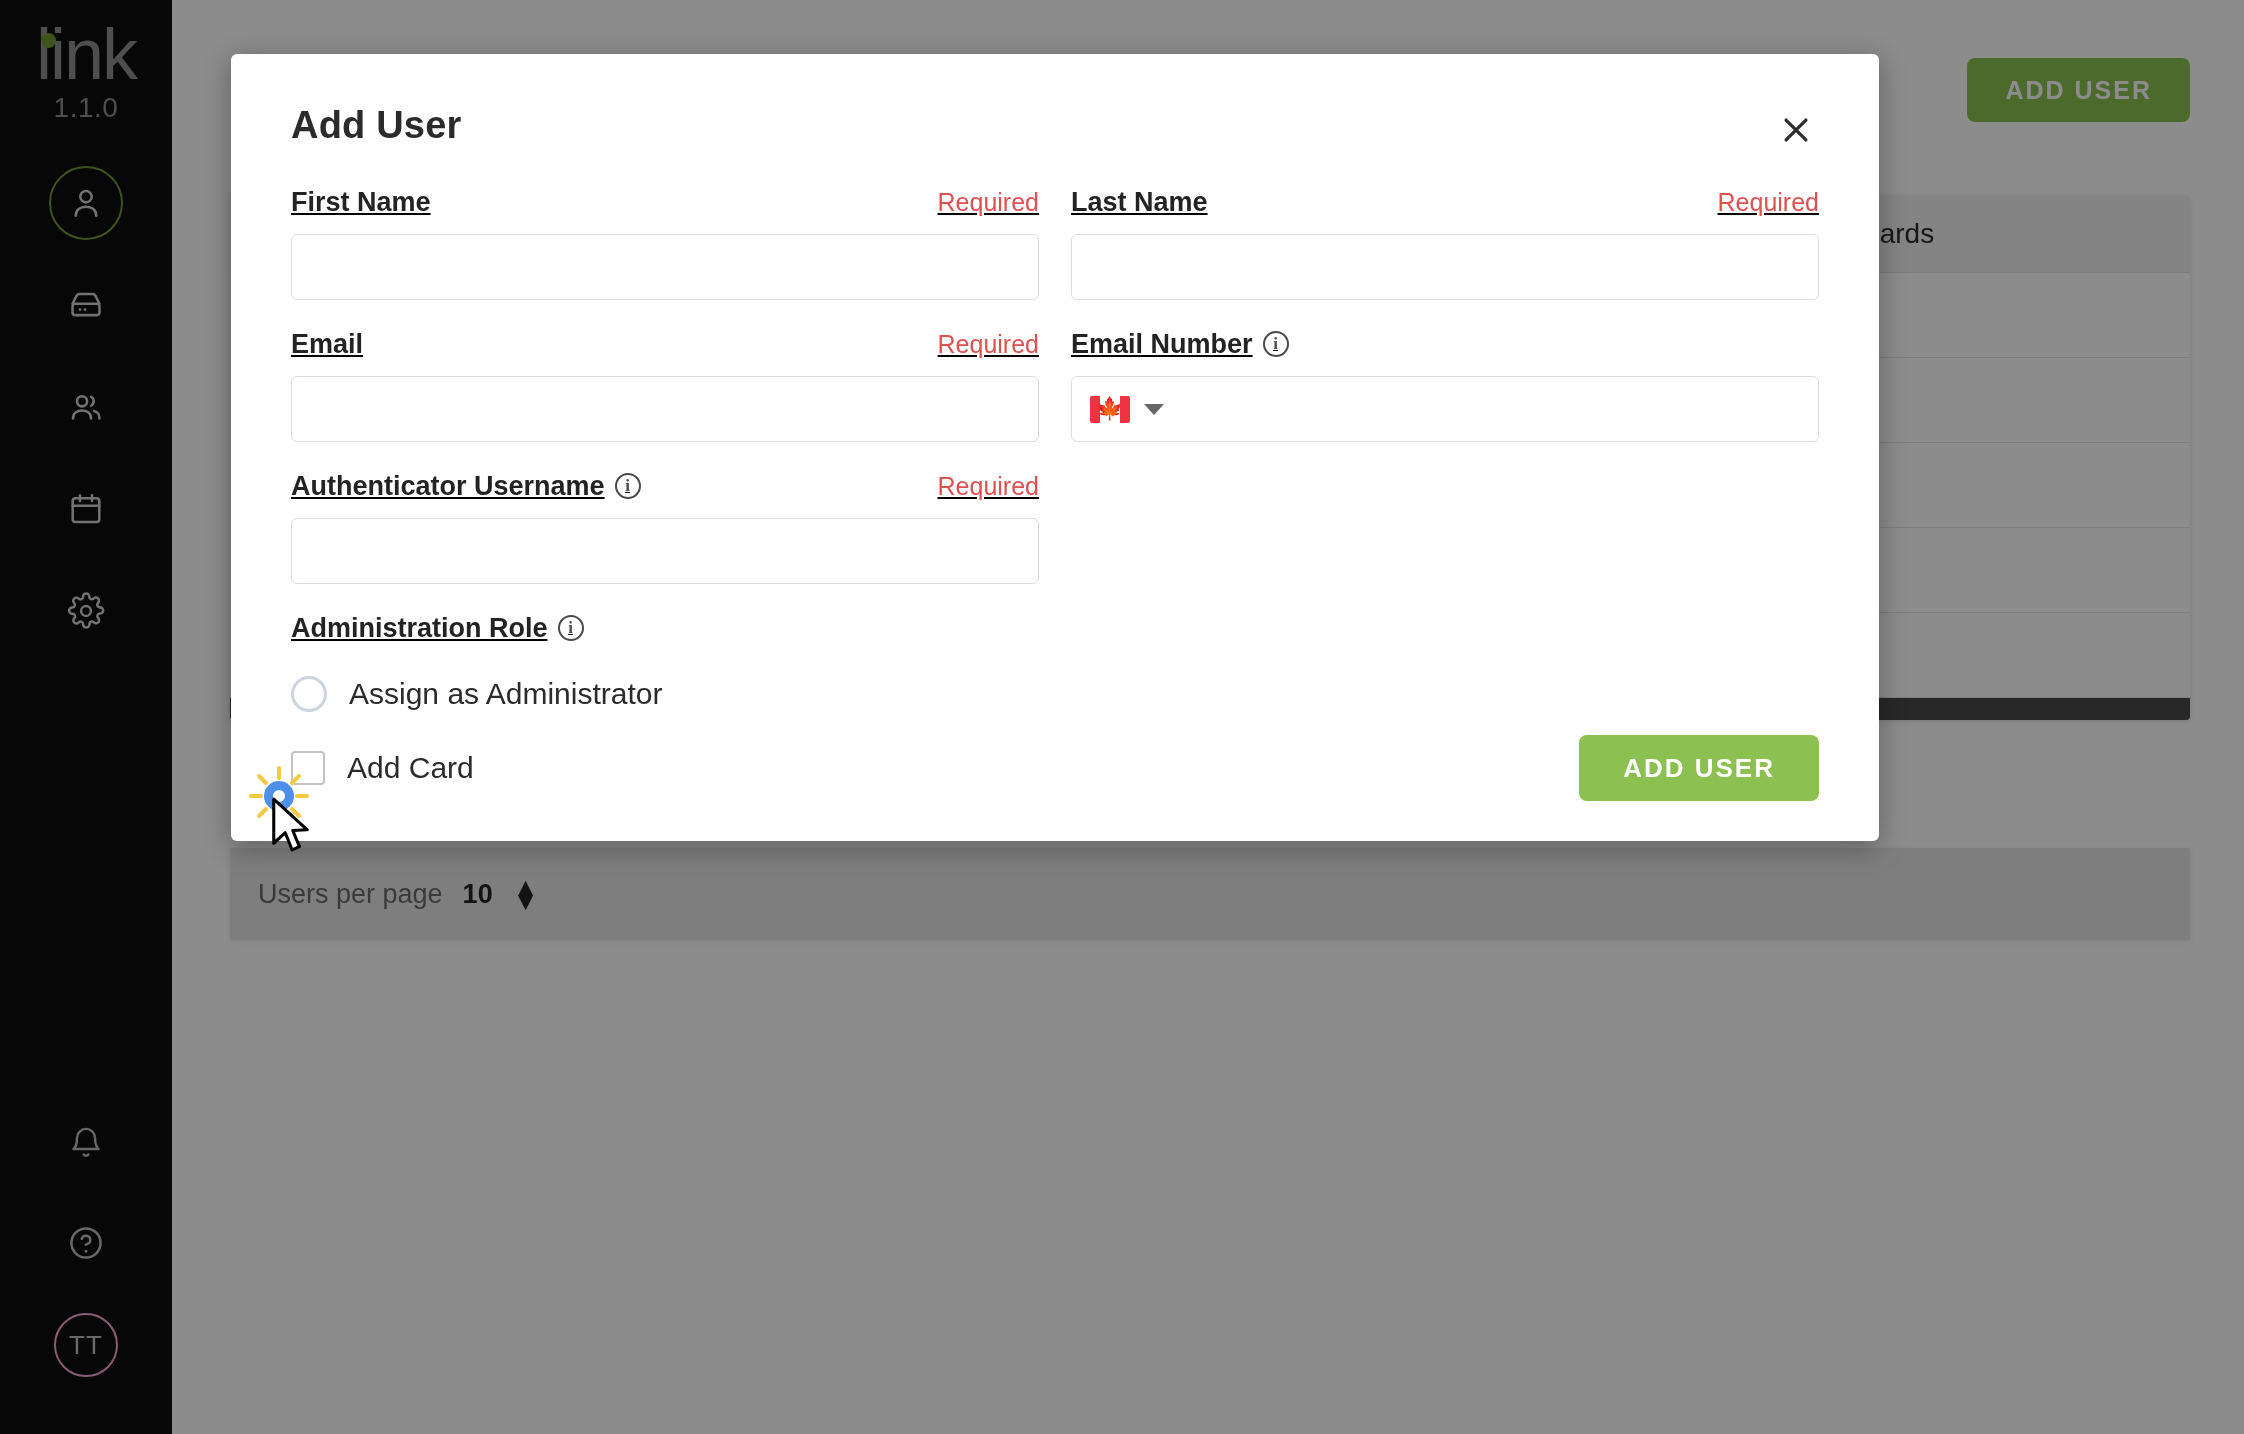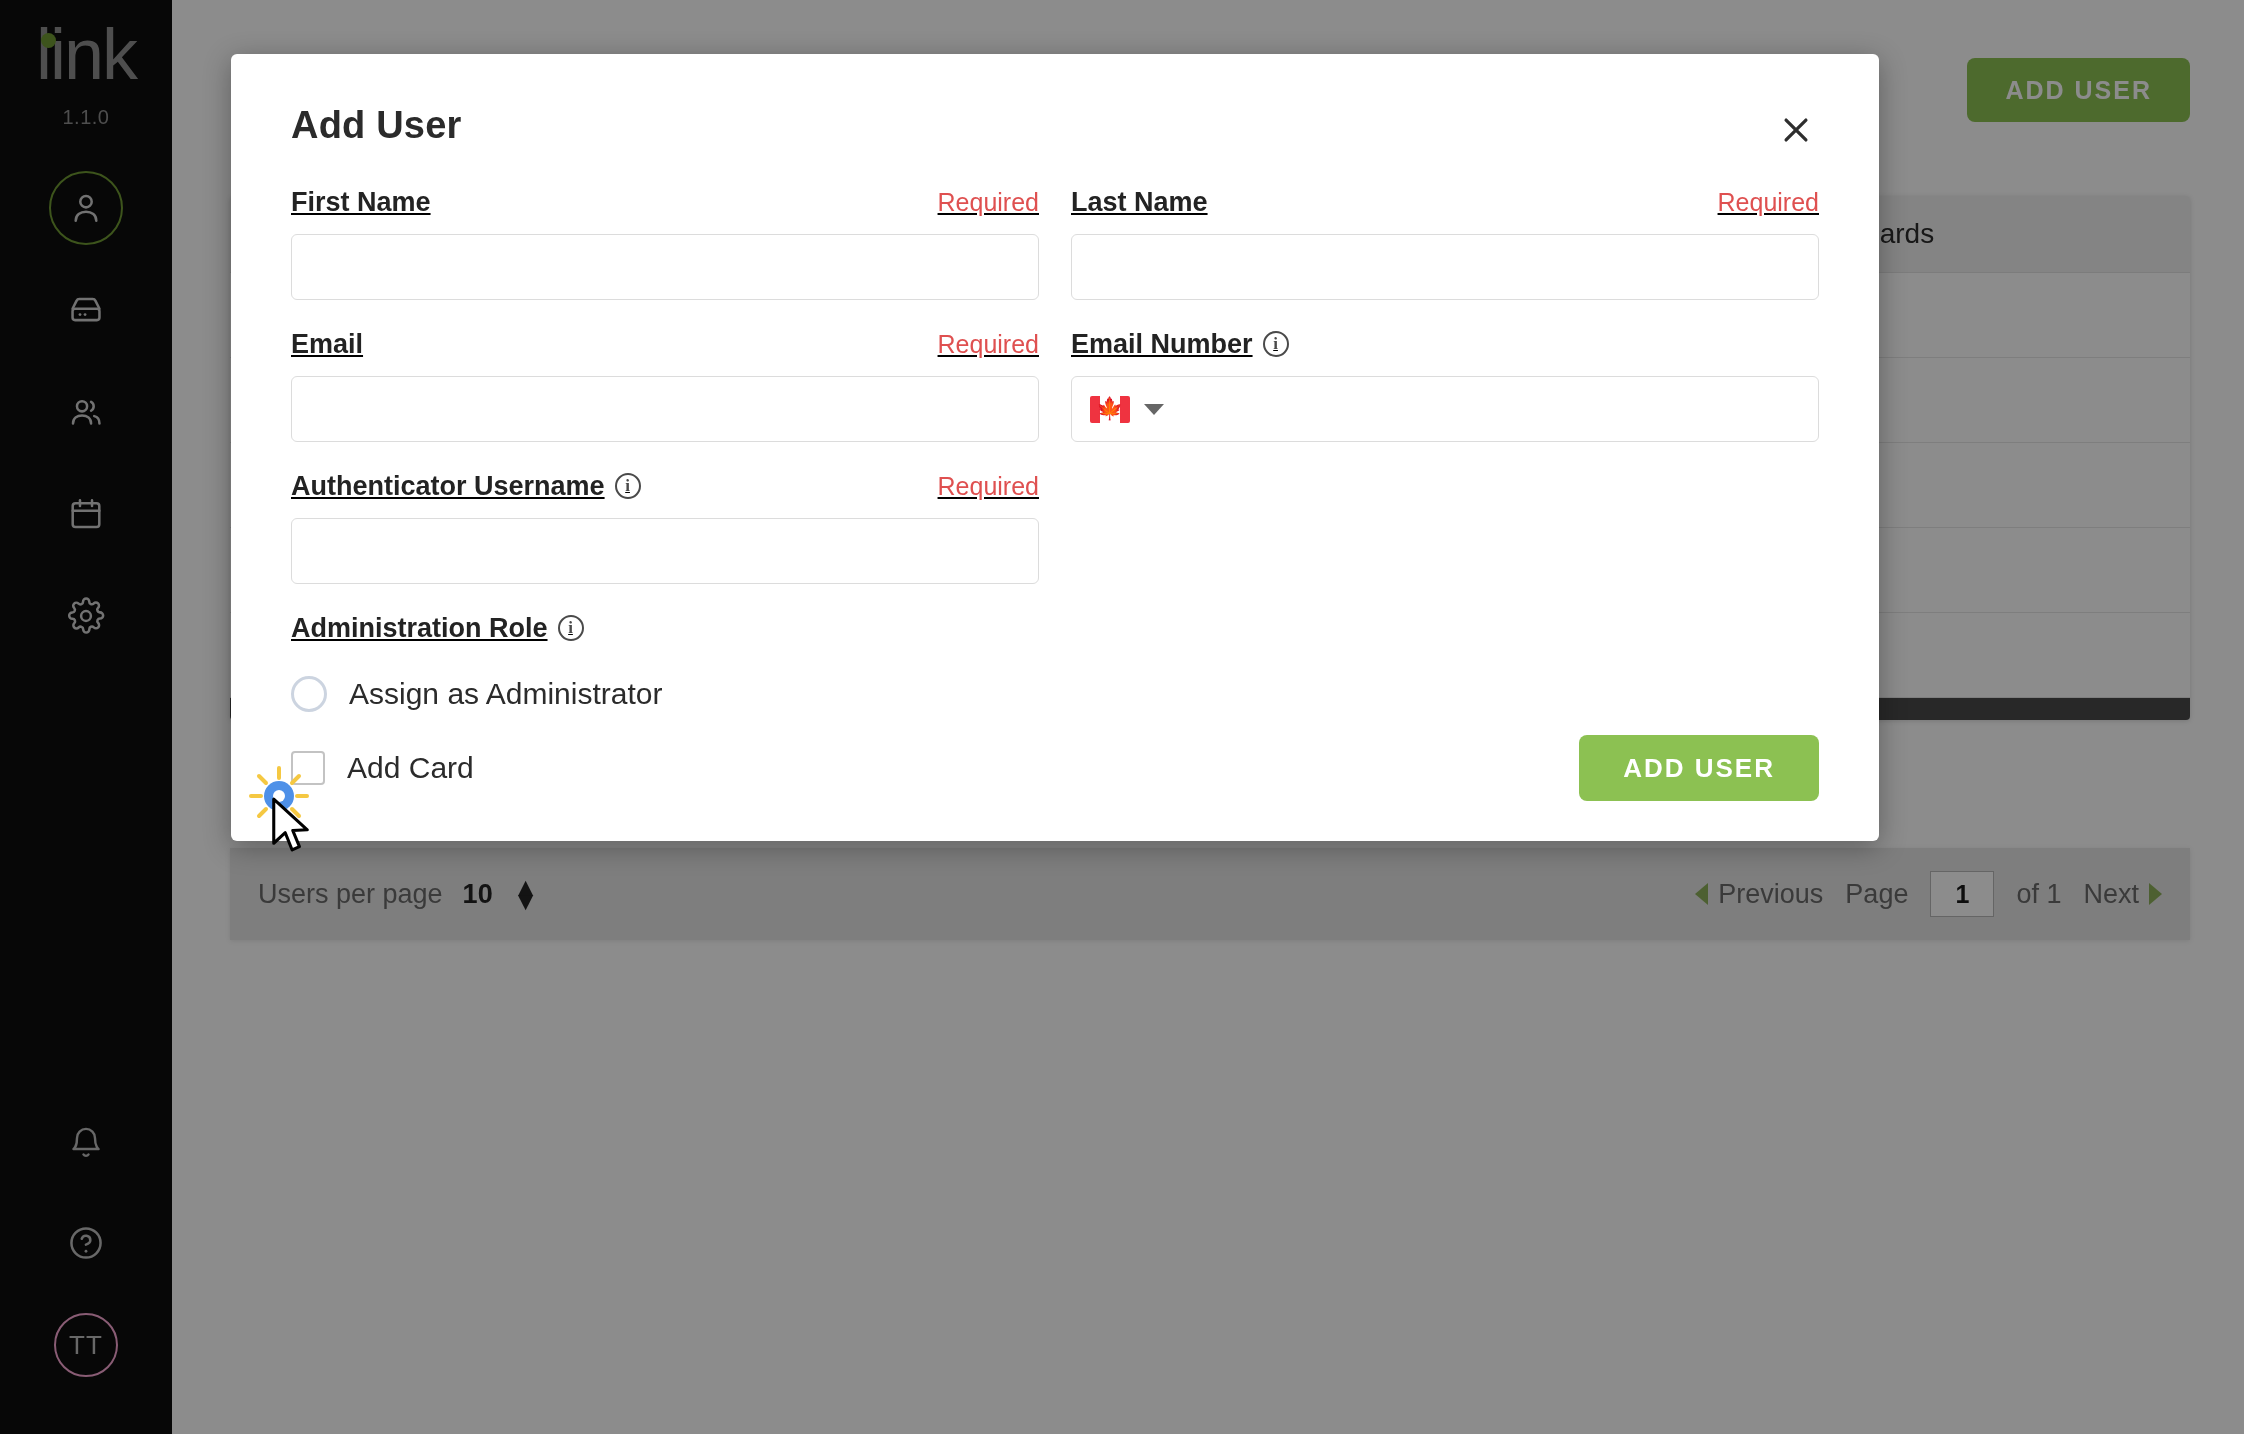--- a/index.html
+++ b/index.html
@@ -26,21 +26,21 @@
   .logo-wrap { margin-top: 18px; width: 100%; text-align: center; position: relative; }
   .logo-text {
     font-size: 72px; line-height: 1; font-weight: 400;
     color: #8f8f8f; letter-spacing: -2px; position: relative; display: inline-block;
     font-family: "Liberation Sans", sans-serif;
   }
   .logo-dot {
     position: absolute; width: 15px; height: 15px; border-radius: 50%;
     background: #6f9a33; left: 41px; top: 15px;
   }
-  .logo-ver { font-size: 20px; color: #8f8f8f; margin-top: 16px; letter-spacing: .5px;}
+  .logo-ver { font-size: 28px; color: #8f8f8f; margin-top: 2px; letter-spacing: .5px;}
 
   .nav-list { margin-top: 42px; width: 100%; display: flex; flex-direction: column; align-items: center; }
   .nav-item {
     width: 74px; height: 74px; border-radius: 50%;
     display: flex; align-items: center; justify-content: center;
     margin-bottom: 28px; cursor: pointer;
   }
   .nav-item.active { border: 2px solid #6f9a33; }
   .nav-item svg { display: block; }
 
@@ -322,33 +322,20 @@
         <div class="hscroll"></div>
       </div>
 
       <div class="pager">
         <div class="pager-left">
           <span>Users per page</span>
           <span class="ppcount">10</span>
           <span class="stepper">
             <span>▲</span>
             <span>▼</span>
-          </span>
-        </div>
-        <div class="pager-right">
-          <span class="nav-pg">
-            <span class="tri-l"></span>
-            <span>Previous</span>
-          </span>
-          <span>Page</span>
-          <span class="page-box">1</span>
-          <span>of 1</span>
-          <span class="nav-pg">
-            <span>Next</span>
-            <span class="tri-r"></span>
           </span>
         </div>
       </div>
     </div>
   </div>
 
   <div class="scrim"></div>
 
   <div class="modal">
     <div class="modal-head">

